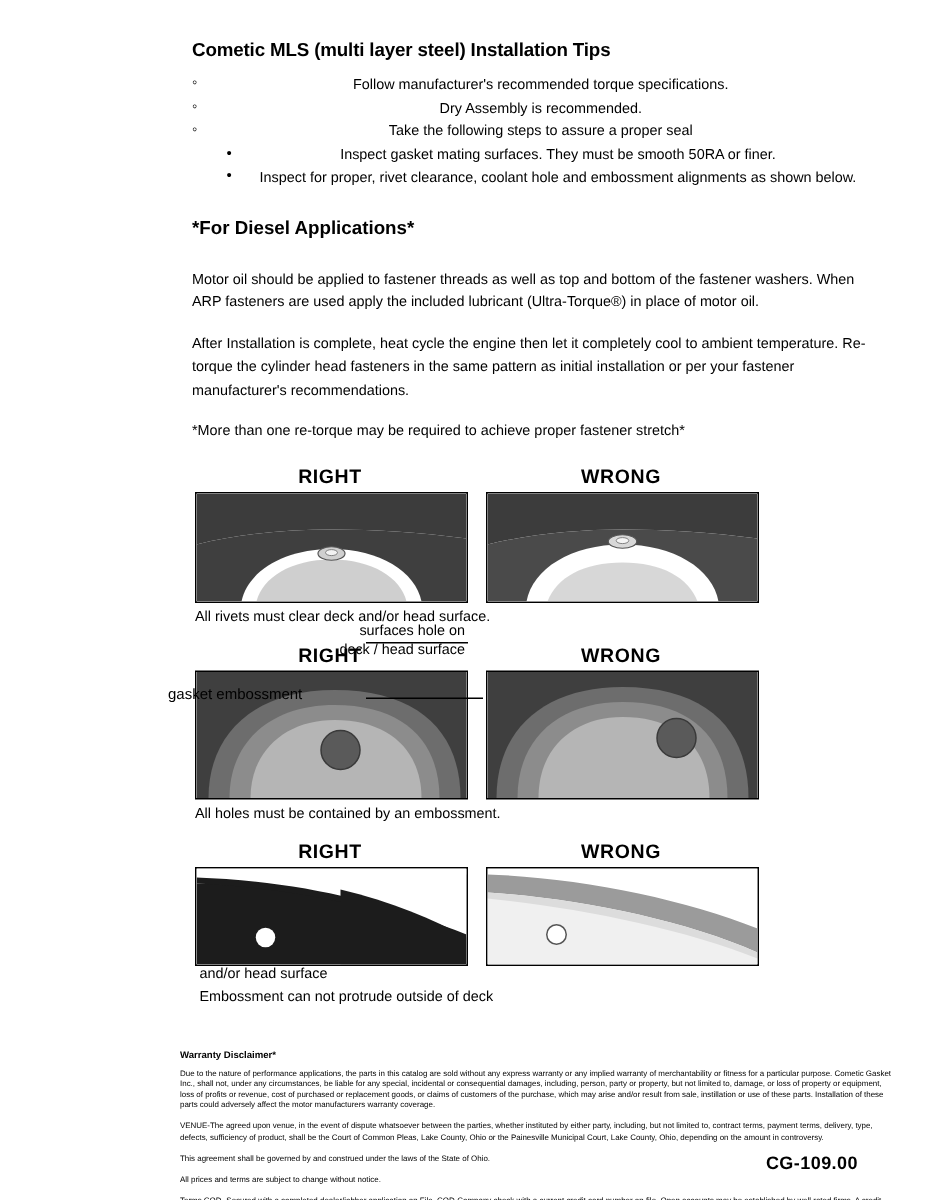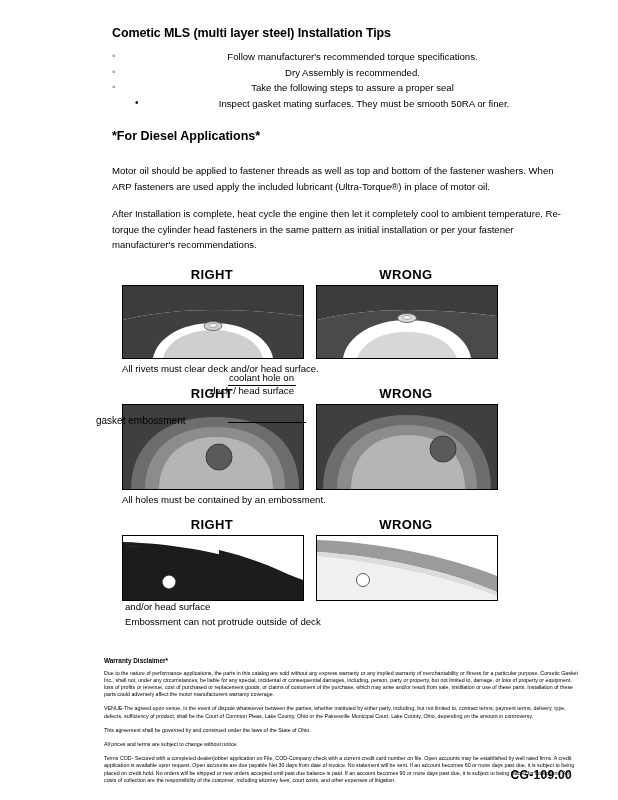--- a/index.html
+++ b/index.html
@@ -13,21 +13,21 @@
     font-family: "Liberation Sans", sans-serif;
     color: #000;
     position: relative;
     overflow: hidden;
   }
   .page {
     position: relative;
     width: 618px;
     height: 800px;
     box-sizing: border-box;
-    padding: 26px 36px 10px 36px;
+    padding: 26px 36px 10px 52px;
   }
   h1.title {
     font-size: 12.5px;
     font-weight: bold;
     margin: 0 0 9px 76px;
     letter-spacing: -0.1px;
   }
   .bullets {
     margin: 0 0 0 76px;
     padding: 0;
@@ -178,27 +178,29 @@
 
   <h1 class="title">Cometic MLS (multi layer steel) Installation Tips</h1>
 
   <ul class="bullets">
     <li>Follow manufacturer's recommended torque specifications.</li>
     <li>Dry Assembly is recommended.</li>
     <li>
       <span>Take the following steps to assure a proper seal</span>
       <ul class="subbullets">
         <li>Inspect gasket mating surfaces.  They must be smooth 50RA or finer.</li>
+        <li>Inspect for proper, rivet clearance, coolant hole and embossment alignments as shown below.</li>
       </ul>
     </li>
   </ul>
 
   <h2 class="section">*For Diesel Applications*</h2>
   <p class="para">Motor oil should be applied to fastener threads as well as top and bottom of the fastener washers. When ARP fasteners are used apply the included lubricant (Ultra-Torque®) in place of motor oil.</p>
   <p class="para">After Installation is complete, heat cycle the engine then let it completely cool to ambient temperature. Re-torque the cylinder head fasteners in the same pattern as initial installation or per your fastener manufacturer's recommendations.</p>
+  <p class="para tight">*More than one re-torque may be required to achieve proper fastener stretch*</p>
 
   <div class="figures">
 
     <div class="figrow">
       <div class="figcell">
         <div class="figlabel">RIGHT</div>
         <div class="figbox">
           <svg width="180" height="72" viewBox="0 0 180 72">
             <rect x="0" y="0" width="180" height="72" fill="#ffffff"></rect>
             <path d="M0,0 L180,0 L180,30 C150,26 120,24 90,24 C60,24 28,27 0,34 Z" fill="#3c3c3c"></path>
@@ -255,21 +257,21 @@
             <circle cx="126" cy="44" r="13" fill="#5a5a5a" stroke="#3a3a3a" stroke-width="1"></circle>
           </svg>
         </div>
       </div>
     </div>
     <div class="caption-wrap">
       <div class="figcaption">All holes must be contained by an embossment.</div>
     </div>
 
     <div class="callouts">
-      <div>coolant hole on</div>
+      <div>surfaces hole on</div>
       <div>deck / head surface</div>
     </div>
     <div class="leader" style="left:192px; top:118px; width:68px;"></div>
     <div class="callout2">gasket embossment</div>
     <div class="leader" style="left:192px; top:155px; width:78px;"></div>
 
     <div class="figrow" style="margin-top:12px;">
       <div class="figcell">
         <div class="figlabel">RIGHT</div>
         <div class="figbox short">

